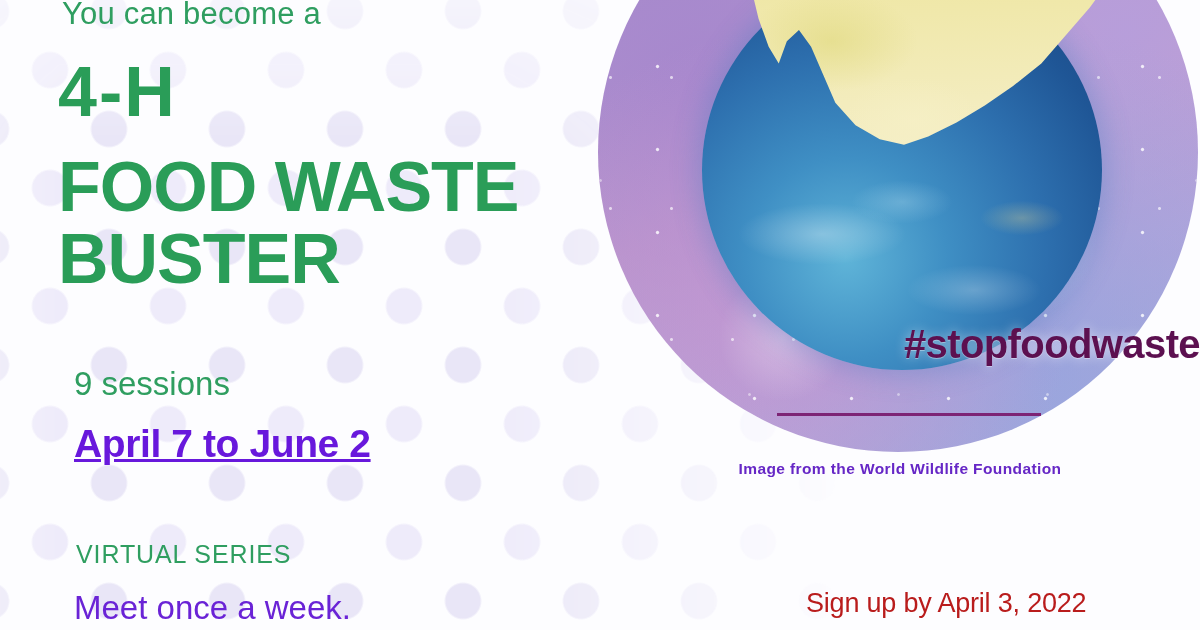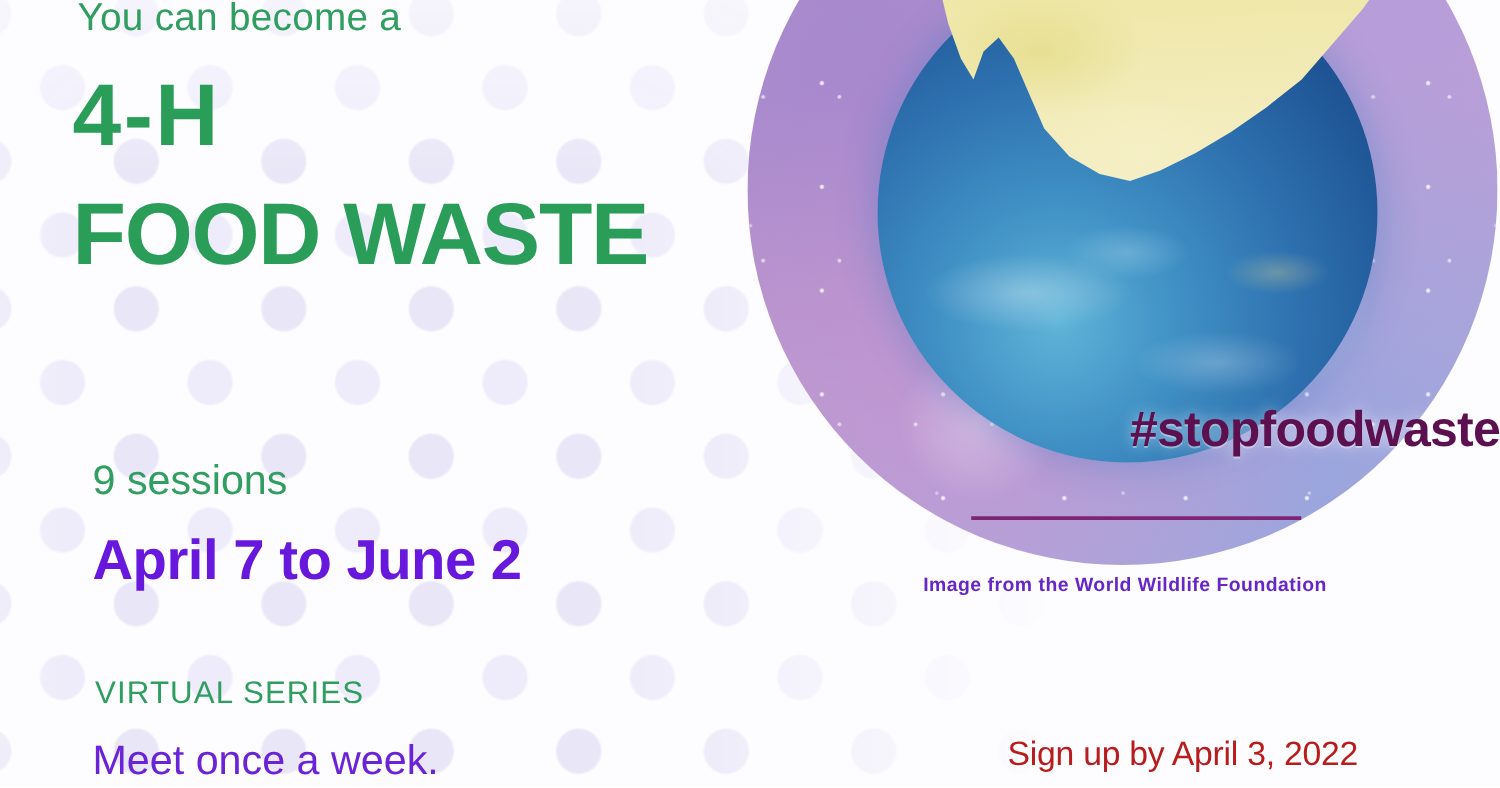--- a/index.html
+++ b/index.html
@@ -188,24 +188,25 @@
 
   .sessions {
     position:absolute;
     left:74px; top:365px;
     font-size:33px;
     color:#2f9e60;
   }
   .daterange {
     position:absolute;
     left:74px; top:422px;
-    font-size:45px;
+    font-size:39px;
     font-weight:bold;
     color:#6818dc;
     letter-spacing:-.4px;
+    text-decoration:underline;
   }
   .virtual {
     position:absolute;
     left:76px; top:540px;
     font-size:25px;
     color:#2f9e60;
     letter-spacing:.9px;
   }
   .weekly {
     position:absolute;
@@ -238,20 +239,21 @@
   </div>
 
   <div class="hashtag">#stopfoodwaste</div>
   <div class="divider"></div>
   <div class="attribution">Image from the World Wildlife Foundation</div>
 
   <div class="eyebrow">You can become a</div>
 
   <div class="title title-1">4-H</div>
   <div class="title title-2">FOOD WASTE</div>
+  <div class="title title-3">BUSTER</div>
 
   <div class="sessions">9 sessions</div>
   <div class="daterange">April 7 to June 2</div>
 
   <div class="virtual">VIRTUAL SERIES</div>
   <div class="weekly">Meet once a week.</div>
 
   <div class="signup">Sign up by April 3, 2022</div>
 
 </div>

